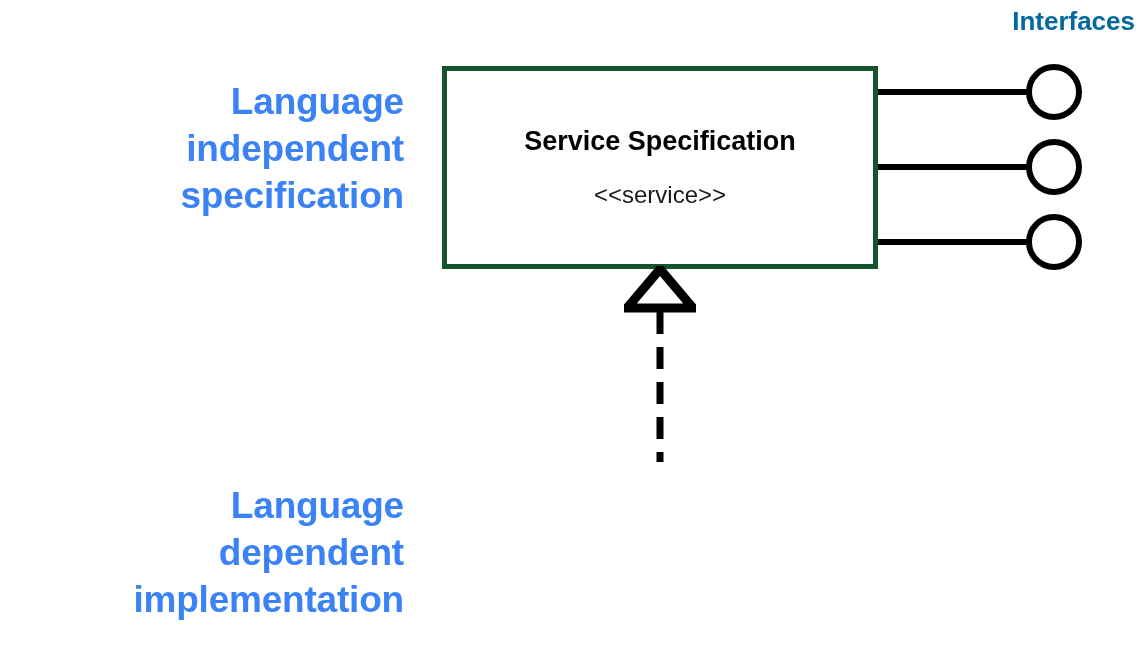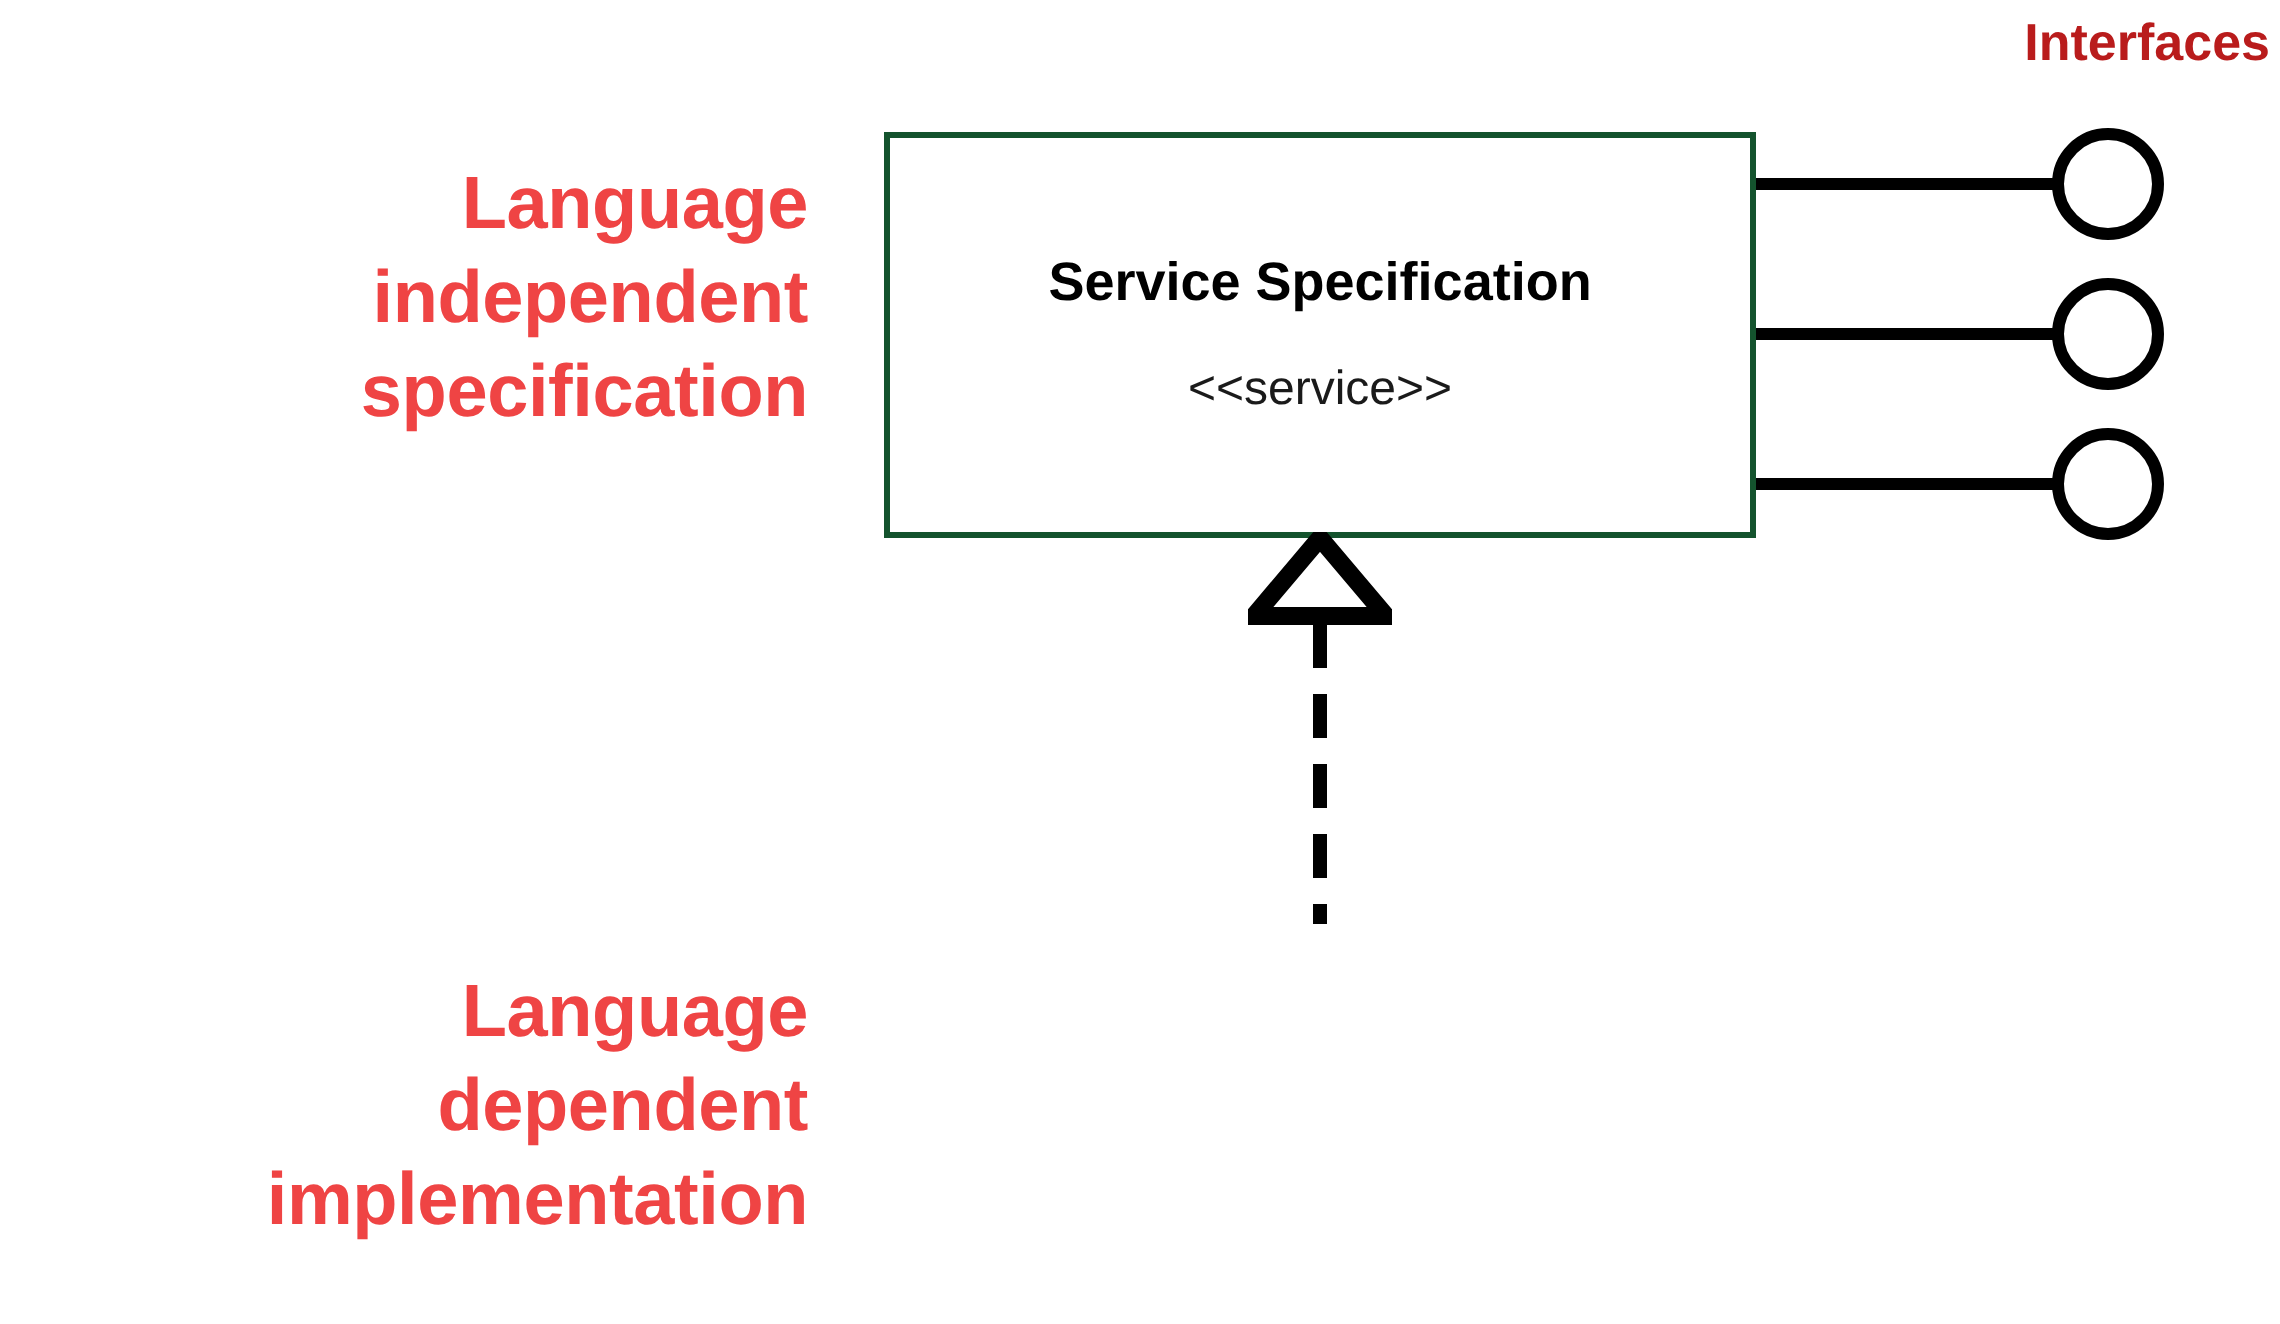--- a/index.html
+++ b/index.html
@@ -18,21 +18,21 @@
     overflow: hidden;
   }
 
   
   .group-caption {
     position: absolute;
     text-align: right;
     font-weight: bold;
     font-size: 37px;
     line-height: 47px;
-    color: #ef4444;
+    color: #3b82f6;
     letter-spacing: -0.2px;
     white-space: pre-line;
     user-select: none;
   }
   #caption-spec {
     left: 0px;
     top: 78px;
     width: 404px;
   }
   #caption-impl {
@@ -44,30 +44,30 @@
   
   #interfaces-label {
     position: absolute;
     left: 935px;
     top: 6px;
     width: 200px;
     text-align: right;
     font-weight: bold;
     font-size: 26px;
     line-height: 30px;
-    color: #b91c1c;
+    color: #0369a1;
     user-select: none;
   }
 
   
   .uml-box {
     position: absolute;
     box-sizing: border-box;
     background: #ffffff;
-    border: 3px solid #14532d;
+    border: 5px solid #14532d;
     display: flex;
     flex-direction: column;
     align-items: center;
     justify-content: center;
   }
   #box-spec {
     left: 442px;
     top: 66px;
     width: 436px;
     height: 203px;

